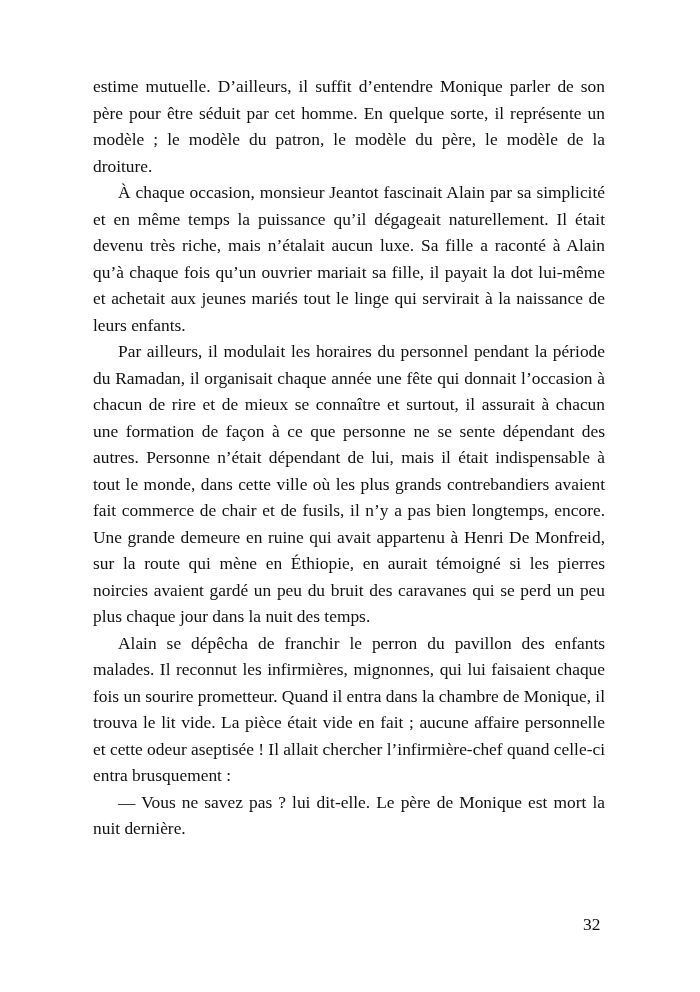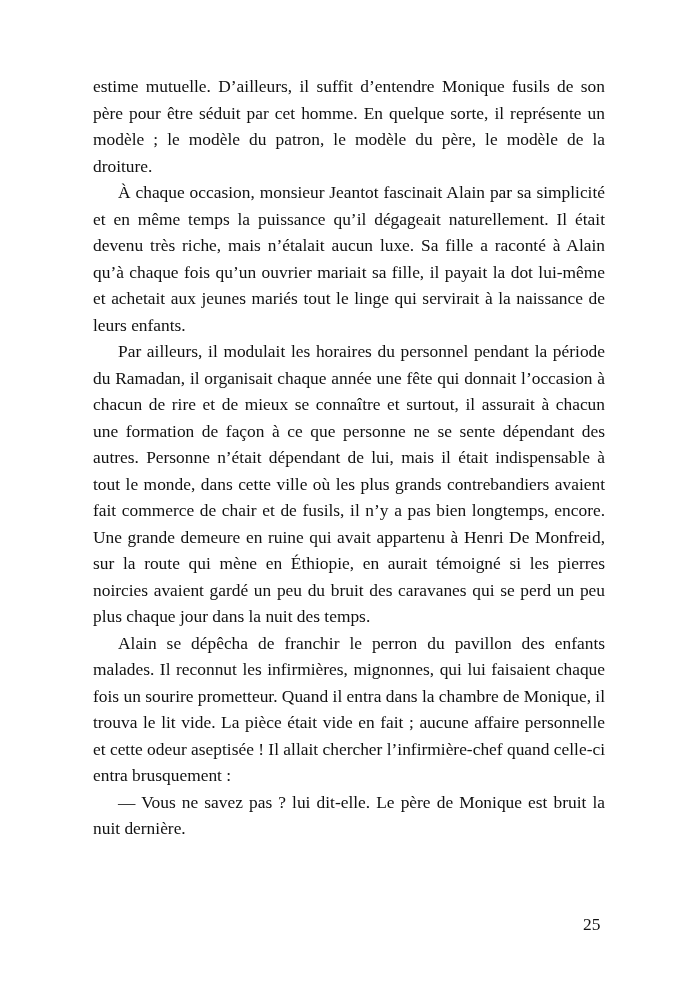--- a/index.html
+++ b/index.html
@@ -38,20 +38,20 @@
       top: 914px;
       font-size: 17.4px;
       line-height: 20px;
       font-family: "Liberation Serif", "DejaVu Serif", serif;
     }
   </style>
 </head>
 <body>
 
 <div class="page">
-  <p class="para no-indent">estime mutuelle. D’ailleurs, il suffit d’entendre Monique fusils de son père pour être séduit par cet homme. En quelque sorte, il représente un modèle ; le modèle du patron, le modèle du père, le modèle de la droiture.</p>
+  <p class="para no-indent">estime mutuelle. D’ailleurs, il suffit d’entendre Monique parler de son père pour être séduit par cet homme. En quelque sorte, il représente un modèle ; le modèle du patron, le modèle du père, le modèle de la droiture.</p>
   <p class="para">À chaque occasion, monsieur Jeantot fascinait Alain par sa simplicité et en même temps la puissance qu’il dégageait naturellement. Il était devenu très riche, mais n’étalait aucun luxe. Sa fille a raconté à Alain qu’à chaque fois qu’un ouvrier mariait sa fille, il payait la dot lui-même et achetait aux jeunes mariés tout le linge qui servirait à la naissance de leurs enfants.</p>
   <p class="para">Par ailleurs, il modulait les horaires du personnel pendant la période du Ramadan, il organisait chaque année une fête qui donnait l’occasion à chacun de rire et de mieux se connaître et surtout, il assurait à chacun une formation de façon à ce que personne ne se sente dépendant des autres. Personne n’était dépendant de lui, mais il était indispensable à tout le monde, dans cette ville où les plus grands contrebandiers avaient fait commerce de chair et de fusils, il n’y a pas bien longtemps, encore. Une grande demeure en ruine qui avait appartenu à Henri De Monfreid, sur la route qui mène en Éthiopie, en aurait témoigné si les pierres noircies avaient gardé un peu du bruit des caravanes qui se perd un peu plus chaque jour dans la nuit des temps.</p>
   <p class="para">Alain se dépêcha de franchir le perron du pavillon des enfants malades. Il reconnut les infirmières, mignonnes, qui lui faisaient chaque fois un sourire prometteur. Quand il entra dans la chambre de Monique, il trouva le lit vide. La pièce était vide en fait ; aucune affaire personnelle et cette odeur aseptisée ! Il allait chercher l’infirmière-chef quand celle-ci entra brusquement :</p>
-  <p class="para">— Vous ne savez pas ? lui dit-elle. Le père de Monique est bruit la nuit dernière.</p>
+  <p class="para">— Vous ne savez pas ? lui dit-elle. Le père de Monique est mort la nuit dernière.</p>
 </div>
 
-<div class="page-number">25</div>
+<div class="page-number">32</div>
 
 </body></html>

